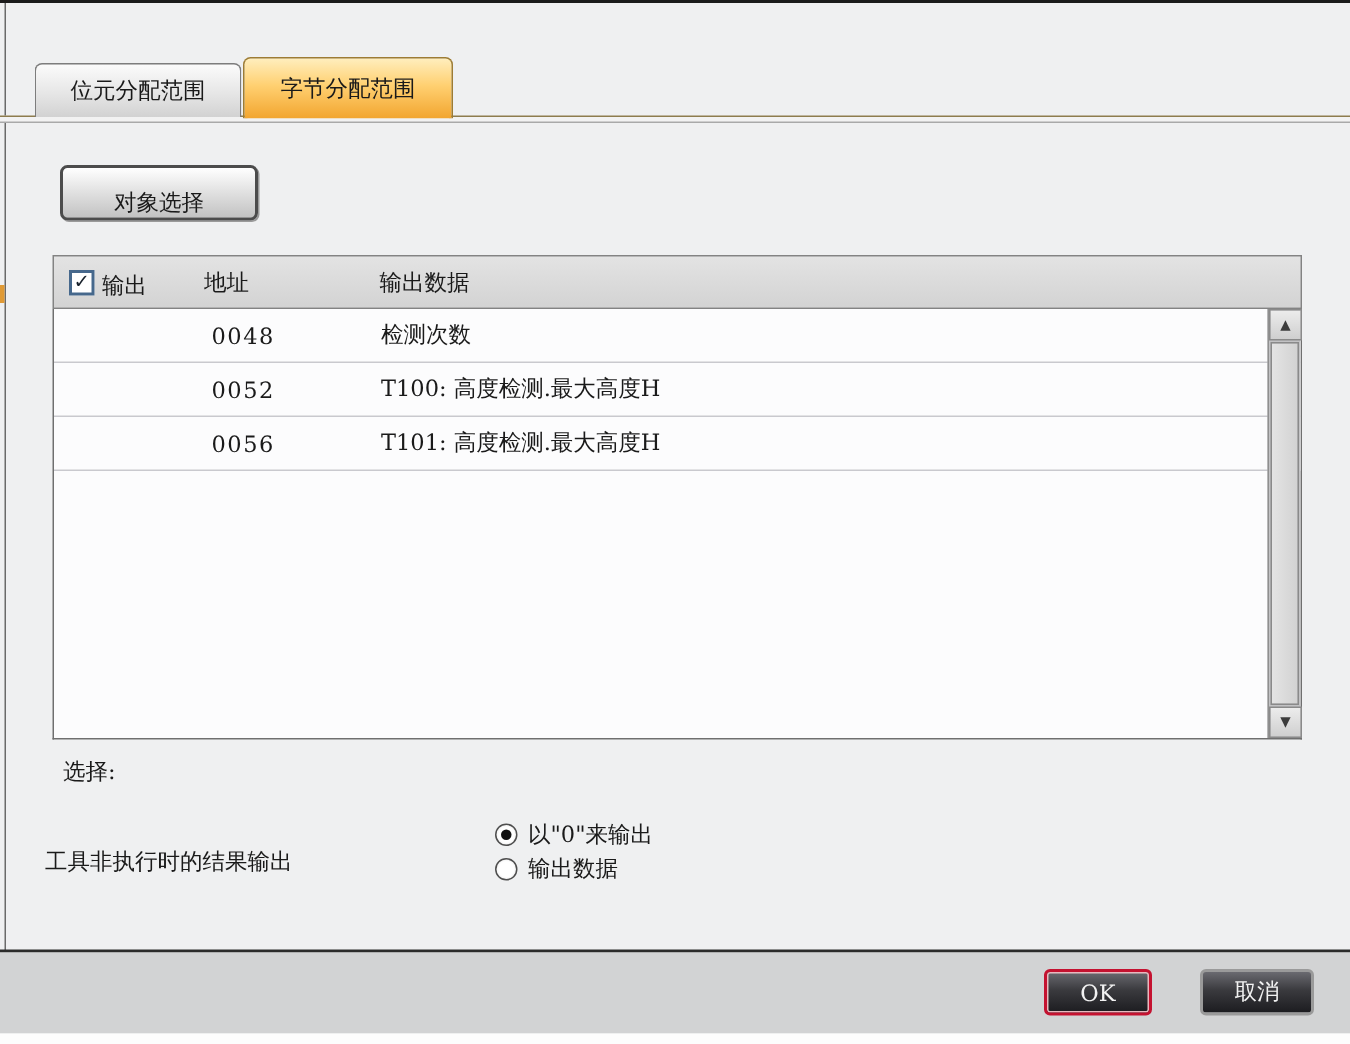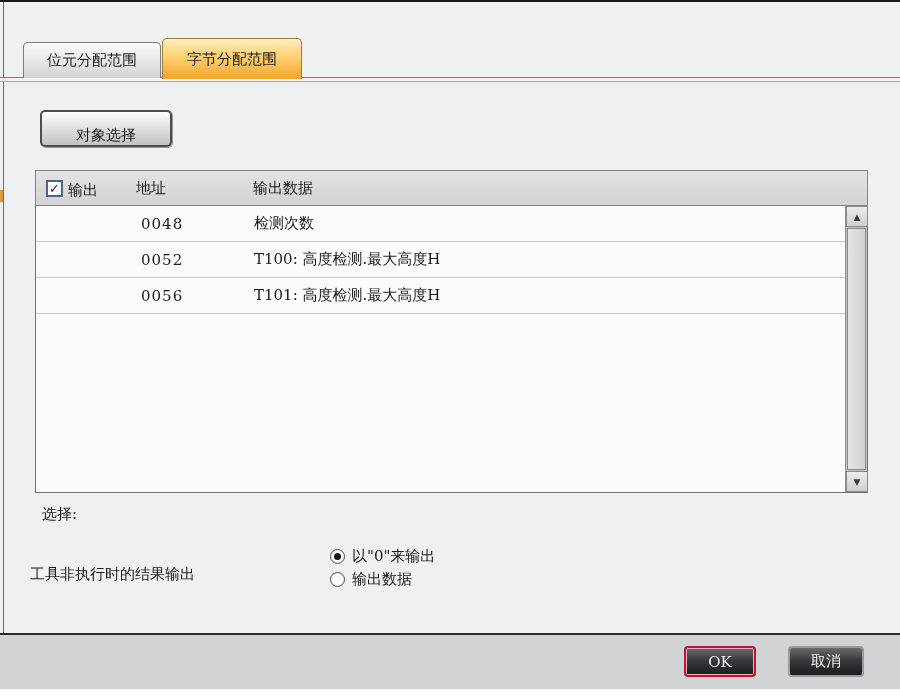--- a/index.html
+++ b/index.html
@@ -145,20 +145,21 @@
   .bottom-strip { position:absolute; left:0; top:689px; width:900px; height:7px; background:#fdfdfd; }
 
   .btn-dark {
     position:absolute; top:11px; height:31px;
     display:flex; align-items:center; justify-content:center;
     background:linear-gradient(#6a6a70, #3a3a3e 45%, #1c1c20);
     color:#f2f2f2;
     border-radius:4px;
     cursor:pointer;
     font-size:15px;
+    margin-left:12px;
   }
   .btn-ok {
     left:684px; width:72px;
     border:2px solid #c41230;
     box-shadow:0 0 0 1px #e8b9bf inset;
   }
   .btn-cancel {
     left:788px; width:76px;
     border:2px solid #9a9a9a;
   }

